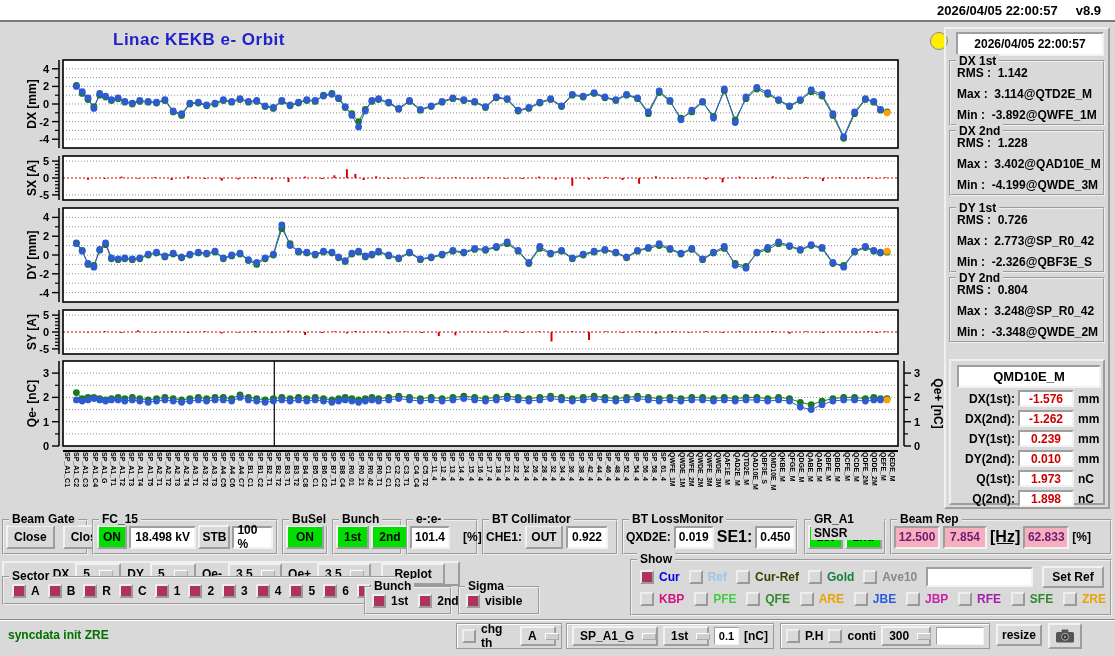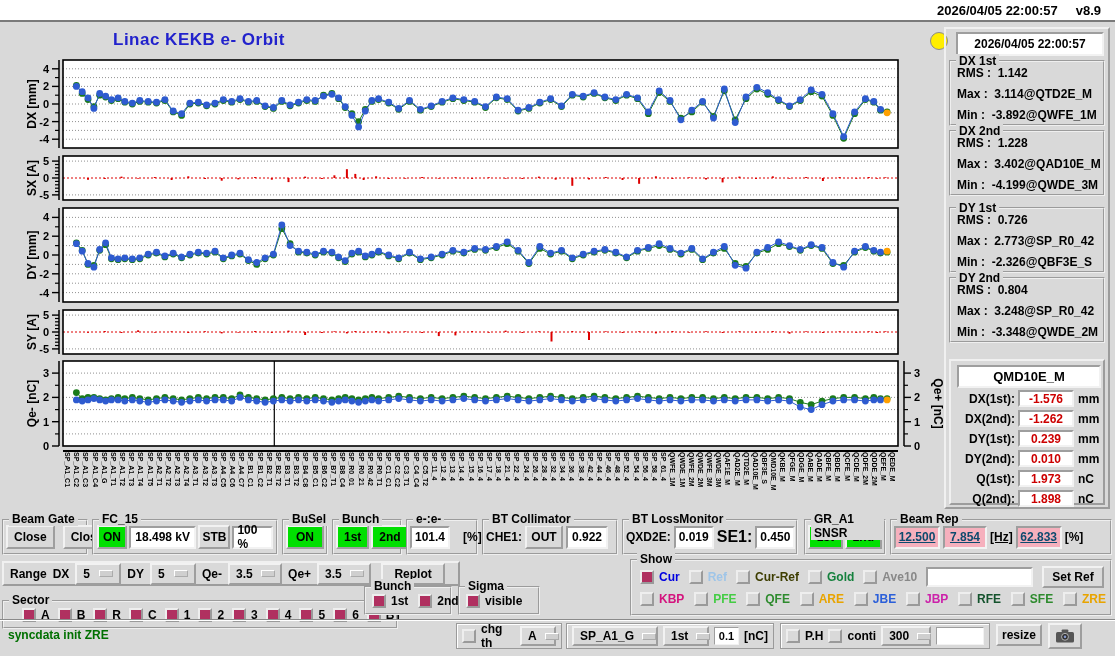--- a/index.html
+++ b/index.html
@@ -13,21 +13,21 @@
   
   .lf{position:absolute;border:2px groove #efefef;box-sizing:border-box;background:#d9d9d9;}
   .lf>.legend{position:absolute;top:-9px;left:5px;background:#d9d9d9;padding:0 3px;font-size:12px;line-height:14px;}
   .lf>.content{display:flex;align-items:center;height:100%;padding:2px 4px;box-sizing:border-box;gap:4px;}
   .btn{border:2px outset #f2f2f2;background:#d9d9d9;font-size:12px;display:flex;align-items:center;
        justify-content:center;height:24px;box-sizing:border-box;padding:0 6px;cursor:default;}
   .btn.green{background:#00df00;}
   .btn.small{height:22px;}
   .entry{border:2px inset #f2f2f2;background:#ffffff;font-size:12px;display:flex;align-items:center;
          justify-content:center;height:23px;box-sizing:border-box;padding:0 3px;}
-  .entry.pink{background:#f6b0bd;color:#0c4a6e;text-decoration:underline;}
+  .entry.pink{background:#f6b0bd;color:#701a75;}
   .entry.red{color:#cc0000;}
   .dd{border:2px outset #f2f2f2;background:#d9d9d9;display:flex;align-items:center;justify-content:space-between;
       height:22px;padding:0 6px;box-sizing:border-box;font-size:12px;}
   .ddind{width:12px;height:5px;border:1px outset #ffffff;background:#cfcfcf;margin-left:8px;flex:0 0 auto;}
   .cb{width:10px;height:10px;border:2px outset #eeeeee;background:#d9d9d9;display:inline-block;flex:0 0 auto;}
   .cb.on{background:#b03060;}
   .cbitem{display:flex;align-items:center;gap:5px;font-size:12px;white-space:nowrap;}
   
   .rpanel{position:absolute;left:944px;top:27px;width:166px;height:482px;border:2px outset #f0f0f0;box-sizing:border-box;}
   .datebox{position:absolute;left:10px;top:3px;width:144px;height:20px;border:2px inset #f2f2f2;background:#fff;
@@ -1099,21 +1099,21 @@
       <div class="btn green" style="flex:1;">1st</div>
       <div class="btn green" style="flex:1;">2nd</div>
     </div>
   </div>
 
   <div class="lf" style="left:890px;top:519px;width:222px;height:36px;">
     <span class="legend">Beam Rep</span>
     <div class="content" style="gap:3px;padding:2px;">
       <div class="entry pink" style="width:46px;">12.500</div>
       <div class="entry pink" style="width:44px;">7.854</div>
-      <span style="font-size:12px;text-decoration:underline;">[Hz]</span>
+      <span style="font-size:16px;text-decoration:underline;">[Hz]</span>
       <div class="entry pink" style="width:46px;">62.833</div>
       <span style="font-size:12px;">[%]</span>
     </div>
   </div>
 
   <div class="rangebar">
     <span class="rlabel">Range</span>
     <span class="rlabel">DX</span>
     <div class="dd" style="width:46px;">
         <span>5</span>
@@ -1130,21 +1130,21 @@
         <span class="ddind"></span>
       </div>
     <span class="rlabel">Qe+</span>
     <div class="dd" style="width:54px;">
         <span>3.5</span>
         <span class="ddind"></span>
       </div>
     <div class="btn small" style="width:64px;margin-left:4px;">Replot</div>
   </div>
 
-  <div class="lf" style="left:2px;top:600px;width:396px;height:29px;padding-left:10px;">
+  <div class="lf" style="left:2px;top:576px;width:396px;height:29px;">
     <span class="legend">Sector</span>
     <div class="content" id="sector-items" style="gap:8px;justify-content:space-between;padding:2px 8px;">
         <span class="cbitem">
           <span class="cb on"></span>
           <span>A</span>
         </span>
         <span class="cbitem">
           <span class="cb on"></span>
           <span>B</span>
         </span>
@@ -1255,21 +1255,21 @@
         <span class="cbitem">
           <span class="cb"></span>
           <span style="color:#2b5fd9;">JBE</span>
         </span>
         <span class="cbitem">
           <span class="cb"></span>
           <span style="color:#cc22aa;">JBP</span>
         </span>
         <span class="cbitem">
           <span class="cb"></span>
-          <span style="color:#14532d;">RFE</span>
+          <span style="color:#a21caf;">RFE</span>
         </span>
         <span class="cbitem">
           <span class="cb"></span>
           <span style="color:#2e8b2e;">SFE</span>
         </span>
         <span class="cbitem">
           <span class="cb"></span>
           <span style="color:#e8a400;">ZRE</span>
         </span>
       </div>

